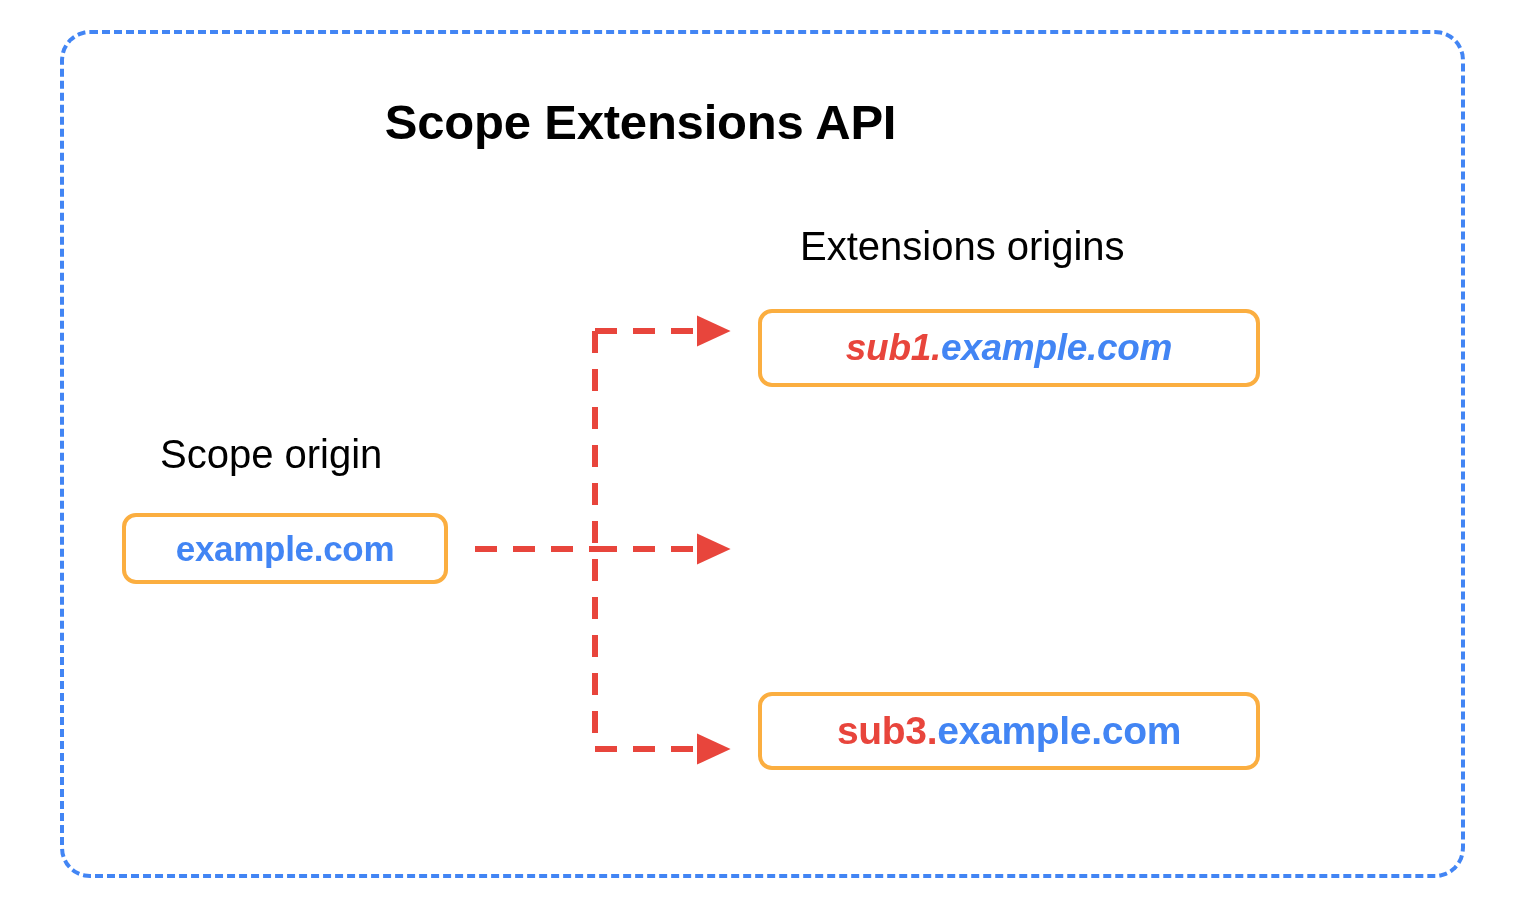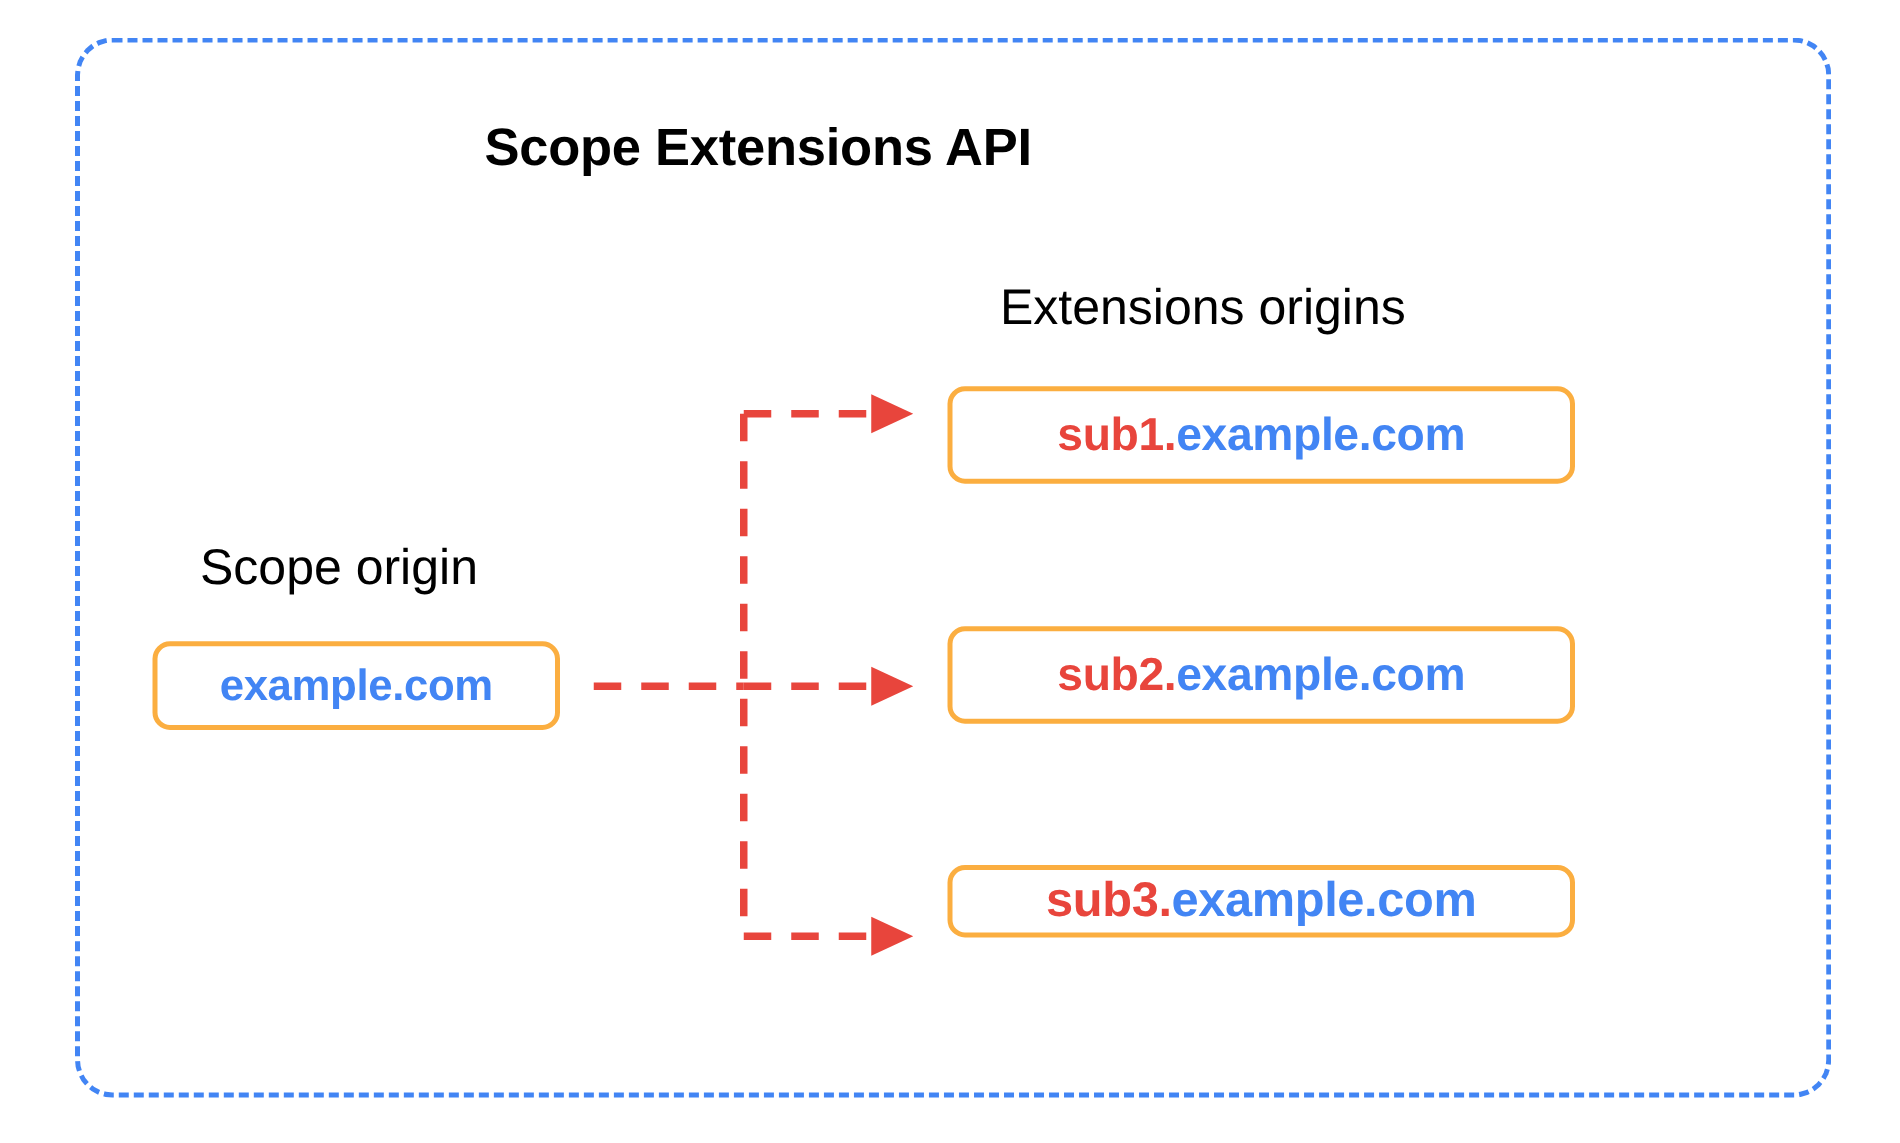--- a/index.html
+++ b/index.html
@@ -32,25 +32,26 @@
     border-radius: 30px;
   }
 
   
   #diagram-title {
     position: absolute;
     left: 0;
     top: 94px;
     width: 1213px;
     text-align: center;
-    font-size: 42px;
+    font-size: 49px;
     font-weight: bold;
     color: #000000;
     letter-spacing: -0.2px;
     white-space: nowrap;
+    padding-left: 34px;
   }
 
   
   .section-caption {
     position: absolute;
     font-size: 40px;
     font-weight: 400;
     color: #000000;
     white-space: nowrap;
   }
@@ -89,32 +90,33 @@
     width: 326px;
     height: 71px;
   }
   #box-main .origin-text { font-size: 35px; }
 
   #box-sub1 {
     left: 758px;
     top: 309px;
     width: 502px;
     height: 78px;
+    font-style: italic;
   }
   #box-sub2 {
     left: 758px;
     top: 501px;
     width: 502px;
     height: 78px;
   }
   #box-sub3 {
     left: 758px;
     top: 692px;
     width: 502px;
-    height: 58px;
+    height: 78px;
   }
   #box-sub3 .origin-text { font-size: 39px; }
   #box-sub1 .origin-text,
   #box-sub2 .origin-text { font-size: 37px; }
 
   
   #connectors {
     position: absolute;
     left: 0;
     top: 0;
@@ -159,25 +161,20 @@
       <span class="domain-part">example.com</span>
     </span>
   </div>
 
   <div class="origin-box" id="box-sub1">
     <span class="origin-text">
       <span class="sub-part">sub1.</span><span class="domain-part">example.com</span>
     </span>
   </div>
 
-  <div class="origin-box" id="box-sub2">
-    <span class="origin-text">
-      <span class="sub-part">sub2.</span><span class="domain-part">example.com</span>
-    </span>
-  </div>
 
   <div class="origin-box" id="box-sub3">
     <span class="origin-text">
       <span class="sub-part">sub3.</span><span class="domain-part">example.com</span>
     </span>
   </div>
 
 </div>
 
 </body></html>

